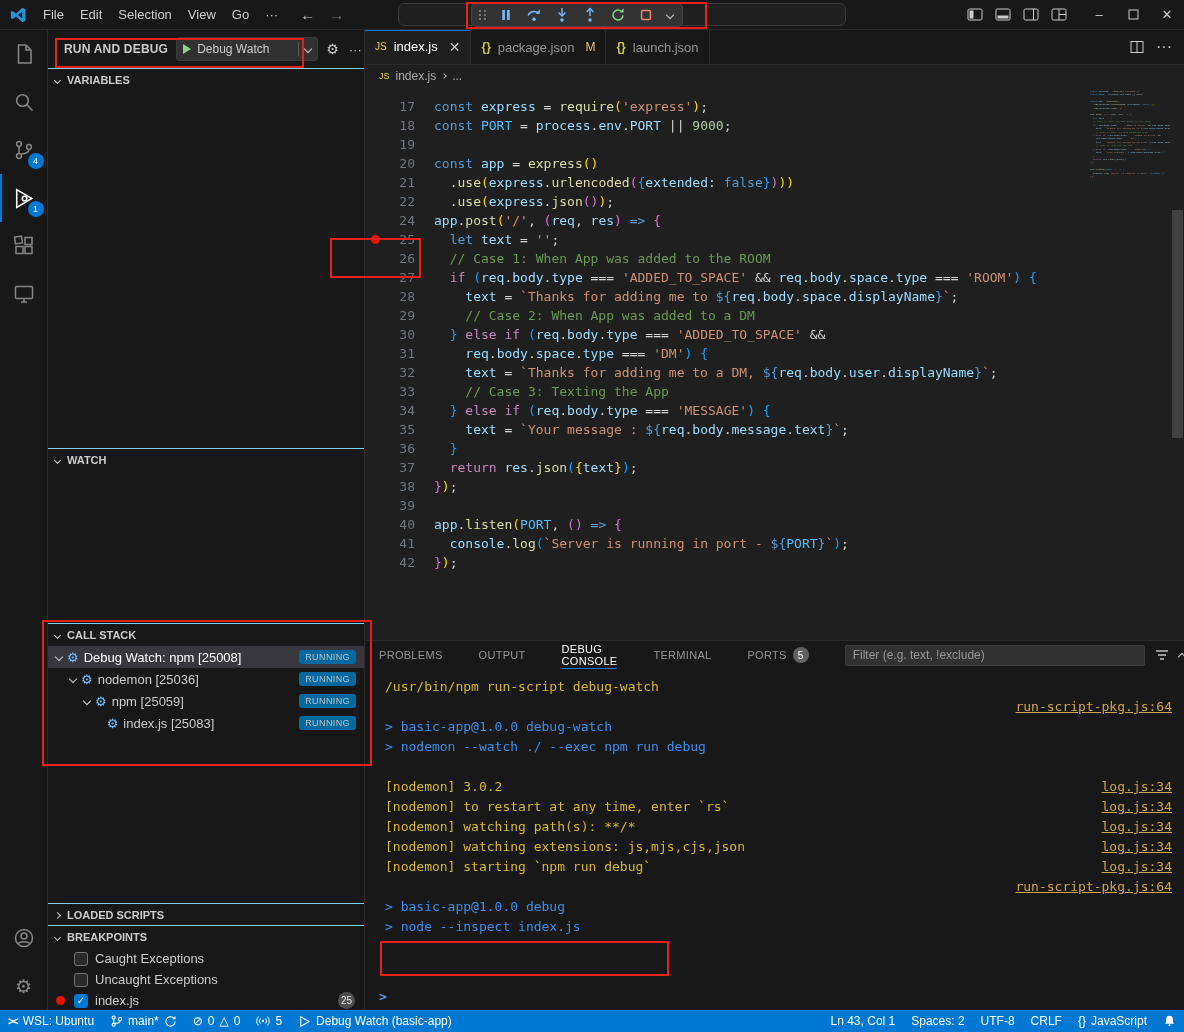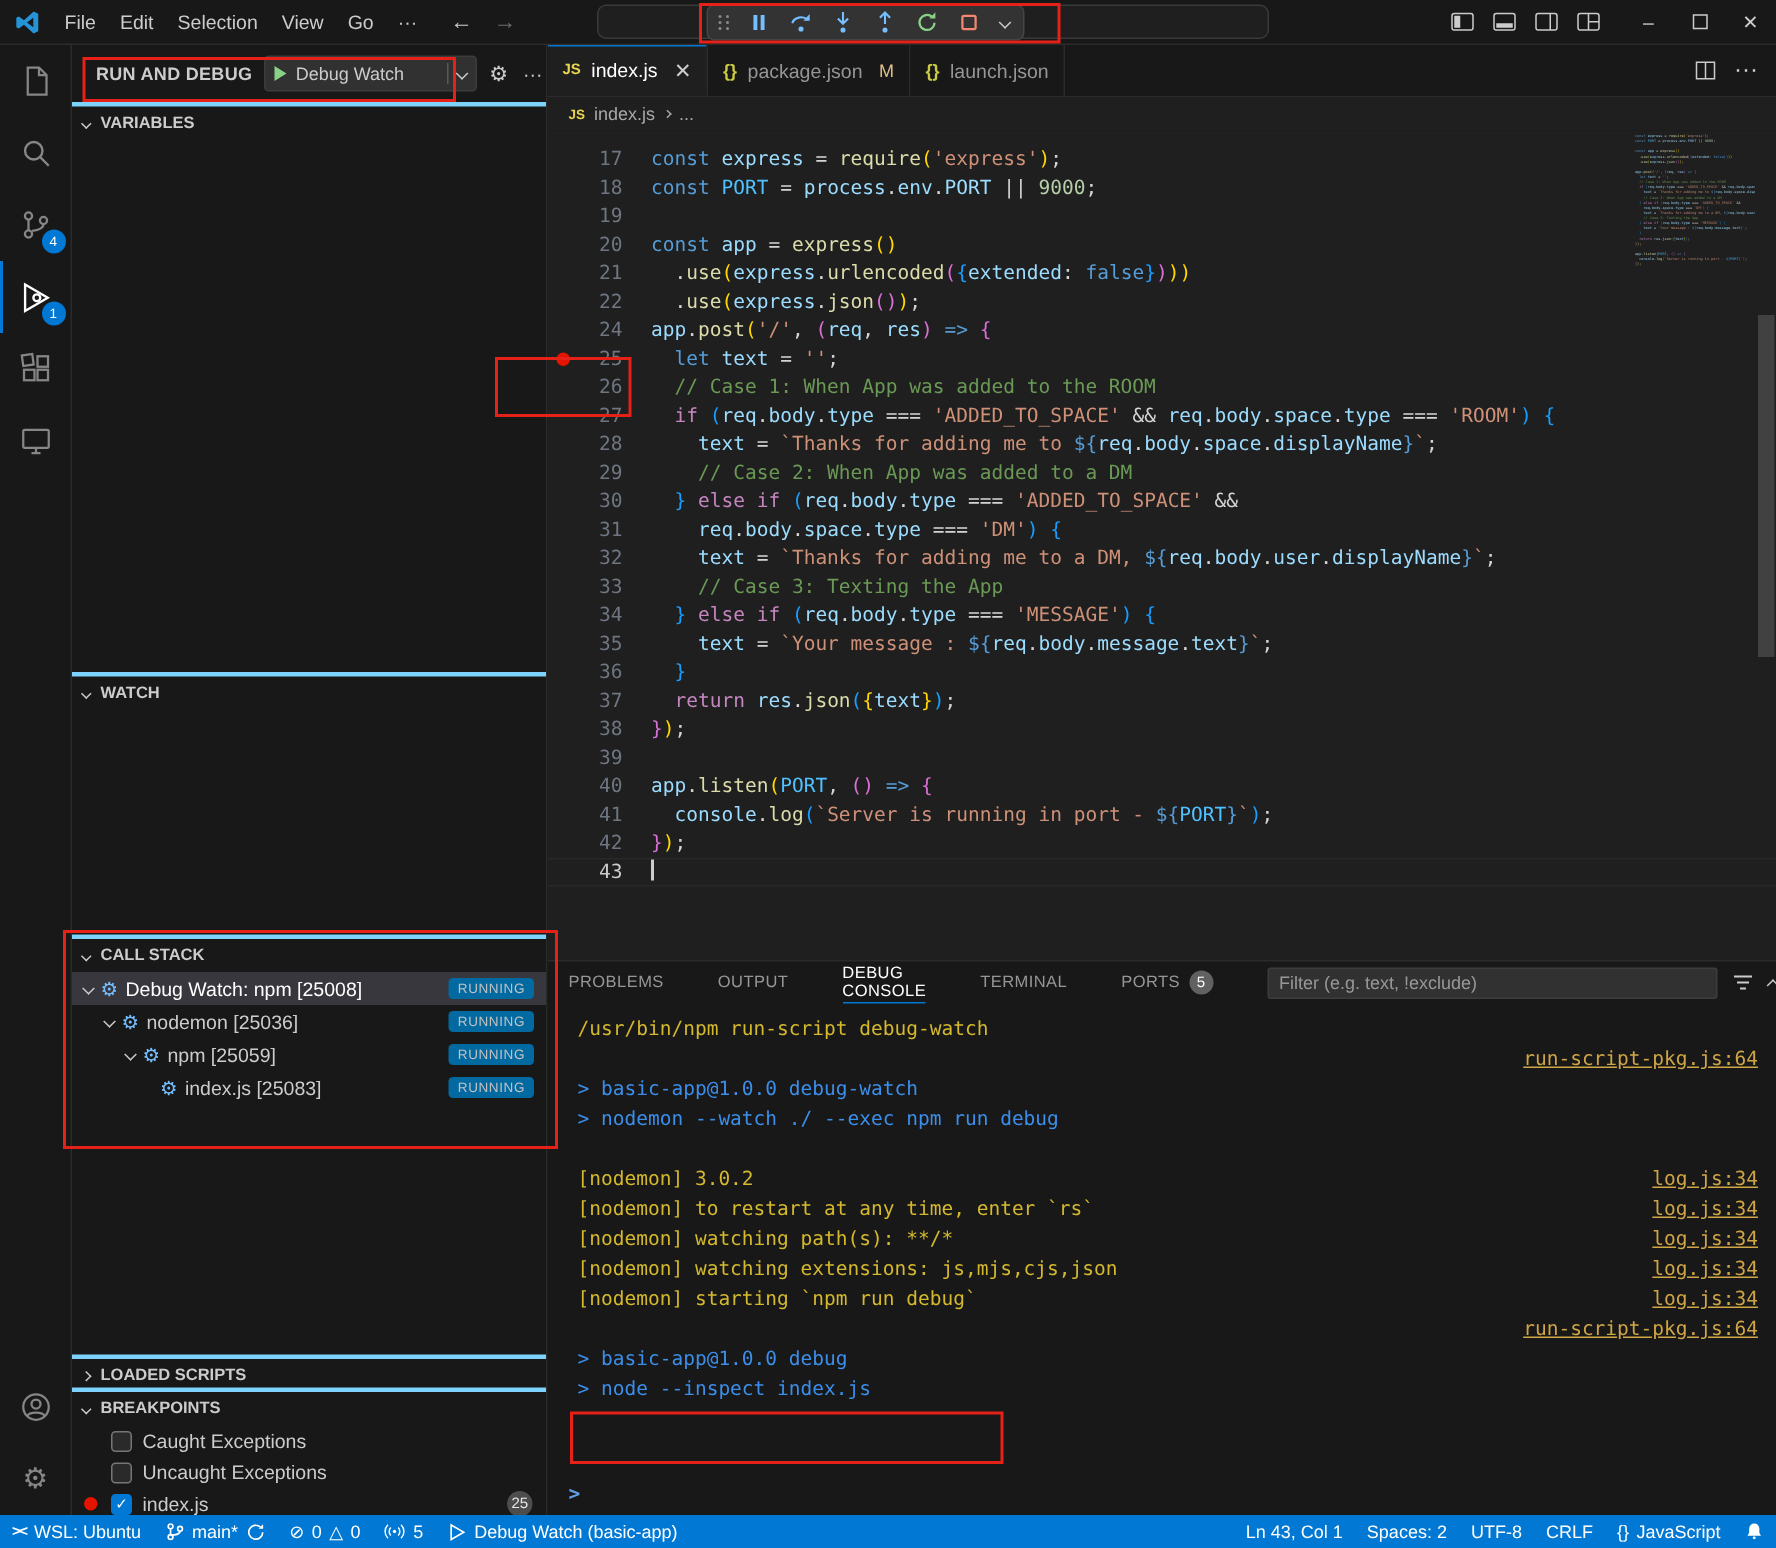--- a/index.html
+++ b/index.html
@@ -48,21 +48,21 @@
     display:flex; flex-direction:column; font-size:13px; }
   .sb-top { height:38px; display:flex; align-items:center; padding:0 8px 0 16px; gap:8px; }
   .sb-title { font-size:12px; font-weight:bold; color:#cccccc; letter-spacing:.2px; white-space:nowrap; }
   .launch-select { height:24px; background:#313131; border:1px solid #3c3c3c; border-radius:3px;
     display:flex; align-items:center; padding:0 6px; gap:6px; min-width:142px; }
   .play-tri { width:0; height:0; border-left:8px solid #89d185; border-top:5px solid transparent;
     border-bottom:5px solid transparent; }
   .launch-label { color:#cccccc; font-size:12px; flex:1; }
   .launch-div { width:1px; height:14px; background:#5a5a5a; }
   .sb-topicons { margin-left:auto; display:flex; gap:10px; align-items:center; color:#cccccc; }
-  .sb-section { border-top:3px solid #7dd3fc; overflow:hidden; }
+  .sb-section { border-top:1px solid #7dd3fc; overflow:hidden; }
   .sb-header { height:22px; display:flex; align-items:center; gap:7px; padding-left:7px;
     font-size:11px; font-weight:bold; color:#cccccc; }
   .sb-header .chev { width:5px; height:5px; }
   .cs-row { height:22px; display:flex; align-items:center; gap:5px; padding-right:8px; color:#cccccc; }
   .cs-row.sel { background:#37373d; color:#ffffff; }
   .cs-ic { color:#75beff; font-size:13px; line-height:1; }
   .cs-label { white-space:nowrap; overflow:hidden; }
   .run-badge { margin-left:auto; background:#0369a1; color:#c2c2c2; font-size:9px;
     padding:2px 6px; border-radius:3px; letter-spacing:.4px; flex:none; }
   .bp-row { height:21px; display:flex; align-items:center; gap:7px; padding:0 9px 0 8px; }
@@ -73,21 +73,21 @@
   .cbx.on { background:#0078d4; border-color:#0078d4; }
   .num-badge { margin-left:auto; width:17px; height:17px; border-radius:50%; background:#4d4d4d;
     color:#e8e8e8; font-size:10px; display:flex; align-items:center; justify-content:center; }
 
   
   .editor-col { flex:1; display:flex; flex-direction:column; min-width:0; }
   .tabbar { height:35px; background:#181818; display:flex; align-items:stretch; border-bottom:1px solid #2b2b2b; }
   .tab { display:flex; align-items:center; gap:7px; padding:0 10px; font-size:13px; color:#969696;
     border-right:1px solid #2b2b2b; background:#181818; }
   .tab.active { background:#1f1f1f; color:#ffffff; box-shadow:inset 0 1px 0 #0078d4; border-bottom:1px solid #1f1f1f; }
-  .ficon-js { color:#e8d44d; font-weight:bold; font-size:10px; }
+  .ficon-js { color:#e8d44d; font-weight:normal; font-size:10px; }
   .ficon-json { color:#cbcb41; font-weight:bold; font-size:12px; }
   .tab-close { font-size:14px; color:#cccccc; margin-left:4px; }
   .git-m { color:#e2c08d; font-size:12px; margin-left:4px; }
   .tab-actions { margin-left:auto; display:flex; align-items:center; gap:12px; padding-right:12px; color:#cccccc; }
   .breadcrumb { height:22px; background:#1f1f1f; display:flex; align-items:center; gap:6px;
     padding-left:14px; font-size:12px; color:#a9a9a9; }
   .breadcrumb .chev { width:4px; height:4px; border-color:#a9a9a9; }
 
   
   .code-wrap { height:553px; background:#1f1f1f; position:relative; overflow:hidden;
@@ -468,21 +468,20 @@
             <div class="code-row"><span class="bp-slot"></span><span class="lnum">33</span><span class="gut-sp"></span><span class="src"><span class="tk-m">    // Case 3: Texting the App</span></span></div>
             <div class="code-row"><span class="bp-slot"></span><span class="lnum">34</span><span class="gut-sp"></span><span class="src"><span class="tk-p">  </span><span class="tk-B">}</span><span class="tk-p"> </span><span class="tk-c">else</span><span class="tk-p"> </span><span class="tk-c">if</span><span class="tk-p"> </span><span class="tk-B">(</span><span class="tk-v">req</span><span class="tk-p">.</span><span class="tk-v">body</span><span class="tk-p">.</span><span class="tk-v">type</span><span class="tk-p"> === </span><span class="tk-s">'MESSAGE'</span><span class="tk-B">)</span><span class="tk-p"> </span><span class="tk-B">{</span></span></div>
             <div class="code-row"><span class="bp-slot"></span><span class="lnum">35</span><span class="gut-sp"></span><span class="src"><span class="tk-p">    </span><span class="tk-v">text</span><span class="tk-p"> = </span><span class="tk-s">`Your message : </span><span class="tk-i">${</span><span class="tk-v">req</span><span class="tk-p">.</span><span class="tk-v">body</span><span class="tk-p">.</span><span class="tk-v">message</span><span class="tk-p">.</span><span class="tk-v">text</span><span class="tk-i">}</span><span class="tk-s">`</span><span class="tk-p">;</span></span></div>
             <div class="code-row"><span class="bp-slot"></span><span class="lnum">36</span><span class="gut-sp"></span><span class="src"><span class="tk-p">  </span><span class="tk-B">}</span></span></div>
             <div class="code-row"><span class="bp-slot"></span><span class="lnum">37</span><span class="gut-sp"></span><span class="src"><span class="tk-p">  </span><span class="tk-c">return</span><span class="tk-p"> </span><span class="tk-v">res</span><span class="tk-p">.</span><span class="tk-f">json</span><span class="tk-B">(</span><span class="tk-g">{</span><span class="tk-v">text</span><span class="tk-g">}</span><span class="tk-B">)</span><span class="tk-p">;</span></span></div>
             <div class="code-row"><span class="bp-slot"></span><span class="lnum">38</span><span class="gut-sp"></span><span class="src"><span class="tk-P">}</span><span class="tk-g">)</span><span class="tk-p">;</span></span></div>
             <div class="code-row"><span class="bp-slot"></span><span class="lnum">39</span><span class="gut-sp"></span><span class="src"></span></div>
             <div class="code-row"><span class="bp-slot"></span><span class="lnum">40</span><span class="gut-sp"></span><span class="src"><span class="tk-v">app</span><span class="tk-p">.</span><span class="tk-f">listen</span><span class="tk-g">(</span><span class="tk-C">PORT</span><span class="tk-p">, </span><span class="tk-P">()</span><span class="tk-p"> </span><span class="tk-k">=&gt;</span><span class="tk-p"> </span><span class="tk-P">{</span></span></div>
             <div class="code-row"><span class="bp-slot"></span><span class="lnum">41</span><span class="gut-sp"></span><span class="src"><span class="tk-p">  </span><span class="tk-v">console</span><span class="tk-p">.</span><span class="tk-f">log</span><span class="tk-B">(</span><span class="tk-s">`Server is running in port - </span><span class="tk-i">${</span><span class="tk-C">PORT</span><span class="tk-i">}</span><span class="tk-s">`</span><span class="tk-B">)</span><span class="tk-p">;</span></span></div>
             <div class="code-row"><span class="bp-slot"></span><span class="lnum">42</span><span class="gut-sp"></span><span class="src"><span class="tk-P">}</span><span class="tk-g">)</span><span class="tk-p">;</span></span></div>
-            <div class="code-row cur"><span class="bp-slot"></span><span class="lnum cur">43</span><span class="gut-sp"></span><span class="src"><span class="caret"></span></span></div>
           </div>
         <div class="minimap">
           <div class="minimap-inner" id="minimap-lines">
               <div class="mini-row"><span class="tk-k">const</span><span class="tk-p"> </span><span class="tk-v">express</span><span class="tk-p"> = </span><span class="tk-f">require</span><span class="tk-g">(</span><span class="tk-s">'express'</span><span class="tk-g">)</span><span class="tk-p">;</span></div>
               <div class="mini-row"><span class="tk-k">const</span><span class="tk-p"> </span><span class="tk-C">PORT</span><span class="tk-p"> = </span><span class="tk-v">process</span><span class="tk-p">.</span><span class="tk-v">env</span><span class="tk-p">.</span><span class="tk-v">PORT</span><span class="tk-p"> || </span><span class="tk-n">9000</span><span class="tk-p">;</span></div>
               <div class="mini-row"></div>
               <div class="mini-row"><span class="tk-k">const</span><span class="tk-p"> </span><span class="tk-v">app</span><span class="tk-p"> = </span><span class="tk-f">express</span><span class="tk-g">()</span></div>
               <div class="mini-row"><span class="tk-p">  .</span><span class="tk-f">use</span><span class="tk-g">(</span><span class="tk-v">express</span><span class="tk-p">.</span><span class="tk-f">urlencoded</span><span class="tk-P">(</span><span class="tk-B">{</span><span class="tk-v">extended</span><span class="tk-p">: </span><span class="tk-k">false</span><span class="tk-B">}</span><span class="tk-P">)</span><span class="tk-g">)</span><span class="tk-g">)</span></div>
               <div class="mini-row"><span class="tk-p">  .</span><span class="tk-f">use</span><span class="tk-g">(</span><span class="tk-v">express</span><span class="tk-p">.</span><span class="tk-f">json</span><span class="tk-P">()</span><span class="tk-g">)</span><span class="tk-p">;</span></div>
               <div class="mini-row"></div>

